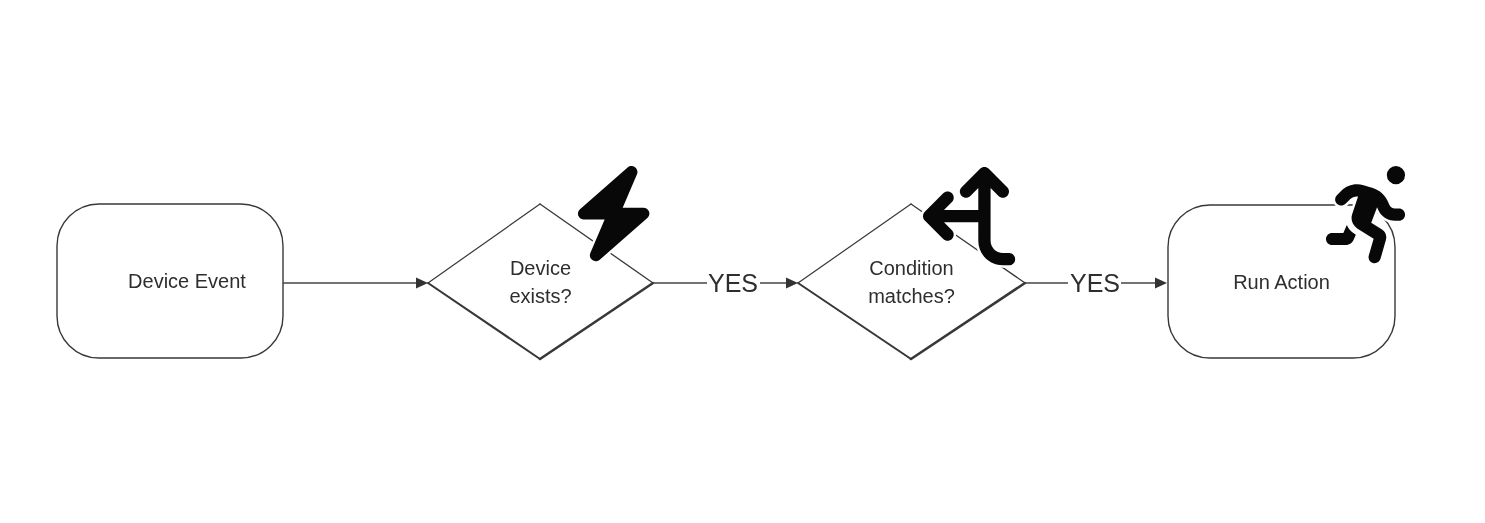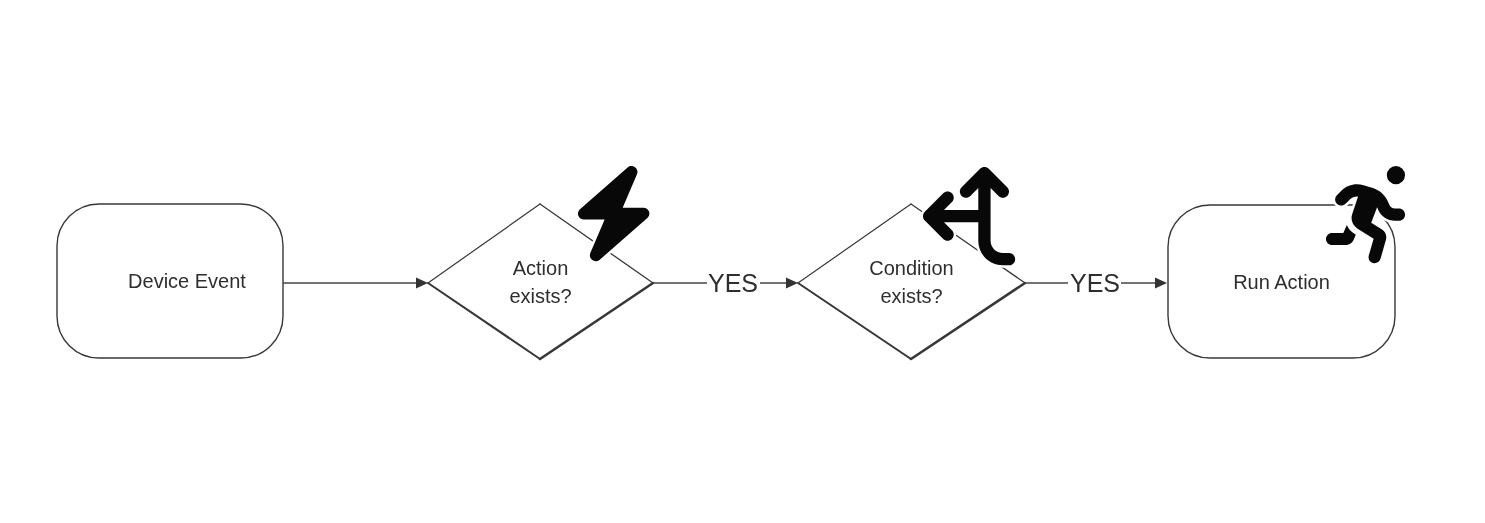--- a/index.html
+++ b/index.html
@@ -94,19 +94,19 @@
       <path class="icon" stroke-width="26" d="M246.6 150.6c-12.5 12.5-32.8 12.5-45.3 0s-12.5-32.8 0-45.3l96-96c12.5-12.5 32.8-12.5 45.3 0l96 96c12.5 12.5 12.5 32.8 0 45.3s-32.8 12.5-45.3 0L352 109.3V384c0 35.3 28.7 64 64 64h32c17.7 0 32 14.3 32 32s-14.3 32-32 32H416c-70.7 0-128-57.3-128-128V109.3l-41.4 41.4zM9.4 278.6c-12.5-12.5-12.5-32.8 0-45.3l96-96c12.5-12.5 32.8-12.5 45.3 0s12.5 32.8 0 45.3L109.3 224H288v64H109.3l41.4 41.4c12.5 12.5 12.5 32.8 0 45.3s-32.8 12.5-45.3 0l-96-96z"></path>
     </g>
 
     <g transform="translate(1326,166) scale(0.19)">
       <path class="icon" stroke-width="26" d="M320 48a48 48 0 1 1 96 0 48 48 0 1 1 -96 0zM125.7 175.5c9.9-9.9 23.4-15.5 37.5-15.5c1.9 0 3.8 .1 5.6 .3L137.6 254c-9.3 28 1.7 58.8 26.8 74.5l86.2 53.9-25.4 88.8c-4.9 17 5 34.7 22 39.6s34.7-5 39.6-22l28.7-100.4c5.9-20.6-2.6-42.6-20.7-53.9L238 299l30.9-82.4 5.1 12.3C289 264.7 323.9 288 362.7 288H384c17.7 0 32-14.3 32-32s-14.3-32-32-32H362.7c-12.9 0-24.6-7.8-29.5-19.7l-6.3-15c-14.6-35.1-44.1-61.9-80.5-73.1l-48.7-15c-11.1-3.4-22.7-5.2-34.4-5.2c-31 0-60.8 12.3-82.7 34.3L57.4 153.4c-12.5 12.5-12.5 32.8 0 45.3s32.8 12.5 45.3 0l23-23zM91.2 352H32c-17.7 0-32 14.3-32 32s14.3 32 32 32h69.6c19 0 36.2-11.2 43.9-28.5L157 361.6l-9.5-6c-17.5-10.9-30.5-26.8-37.9-44.9L91.2 352z"></path>
     </g>
   </svg>
 
   <div class="label-layer">
     <div class="node-label" id="lbl-device">Device Event</div>
-    <div class="node-label" id="lbl-trigger">Action exists?</div>
-    <div class="node-label" id="lbl-condition">Condition exists?</div>
+    <div class="node-label" id="lbl-trigger">Device exists?</div>
+    <div class="node-label" id="lbl-condition">Condition matches?</div>
     <div class="node-label" id="lbl-run">Run Action</div>
     <div class="edge-label" id="lbl-yes1">YES</div>
     <div class="edge-label" id="lbl-yes2">YES</div>
   </div>
 </div>
 
 </body></html>

